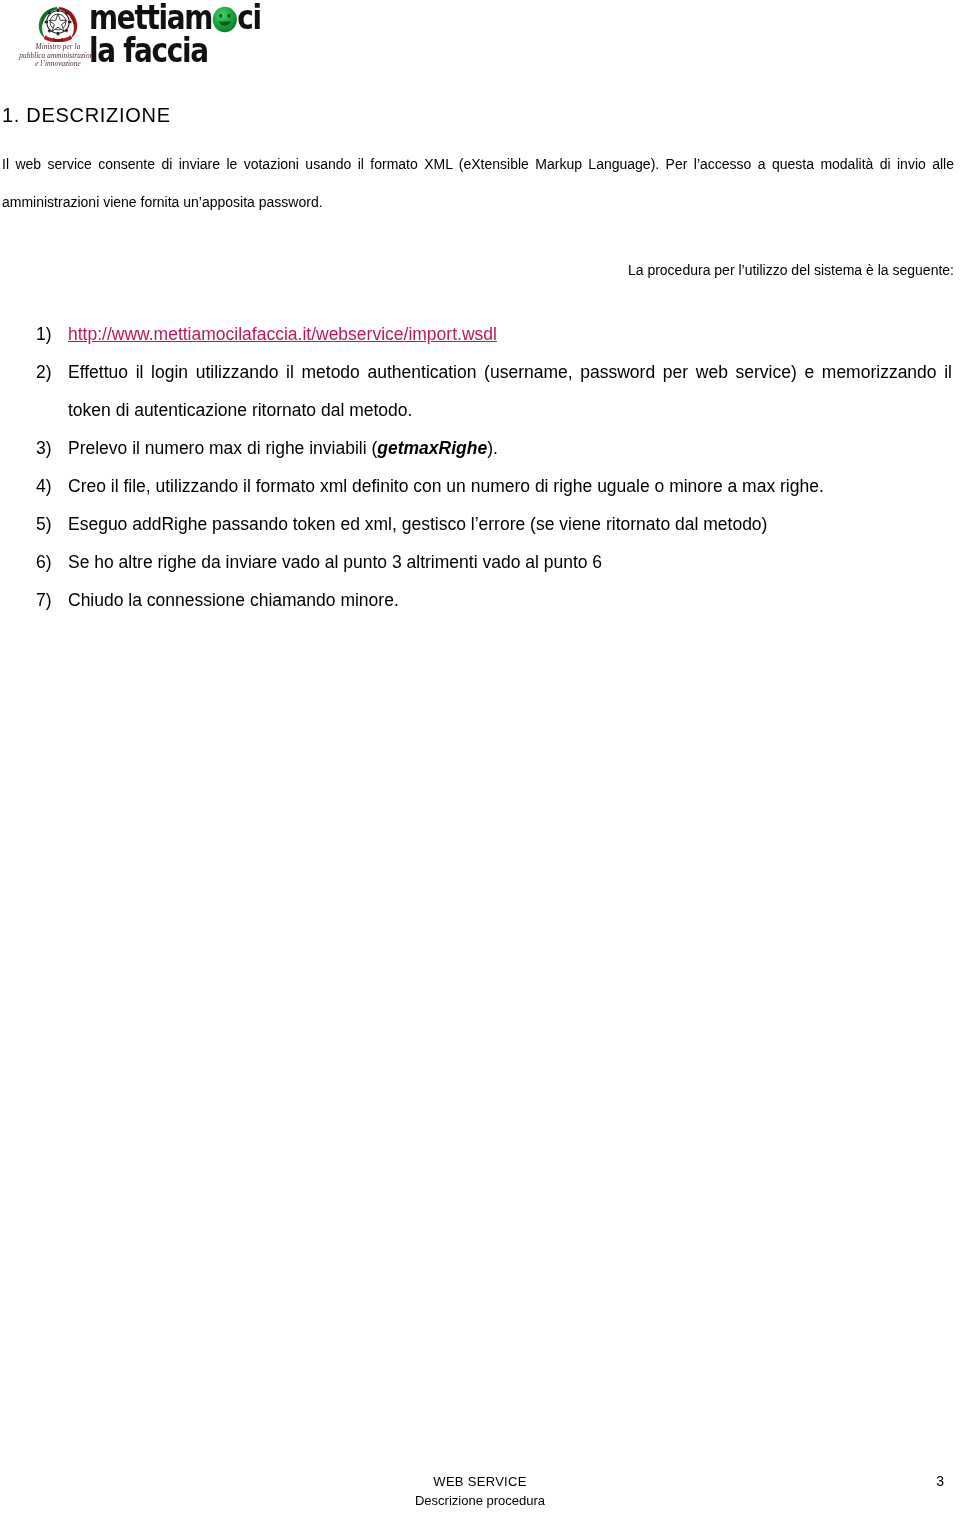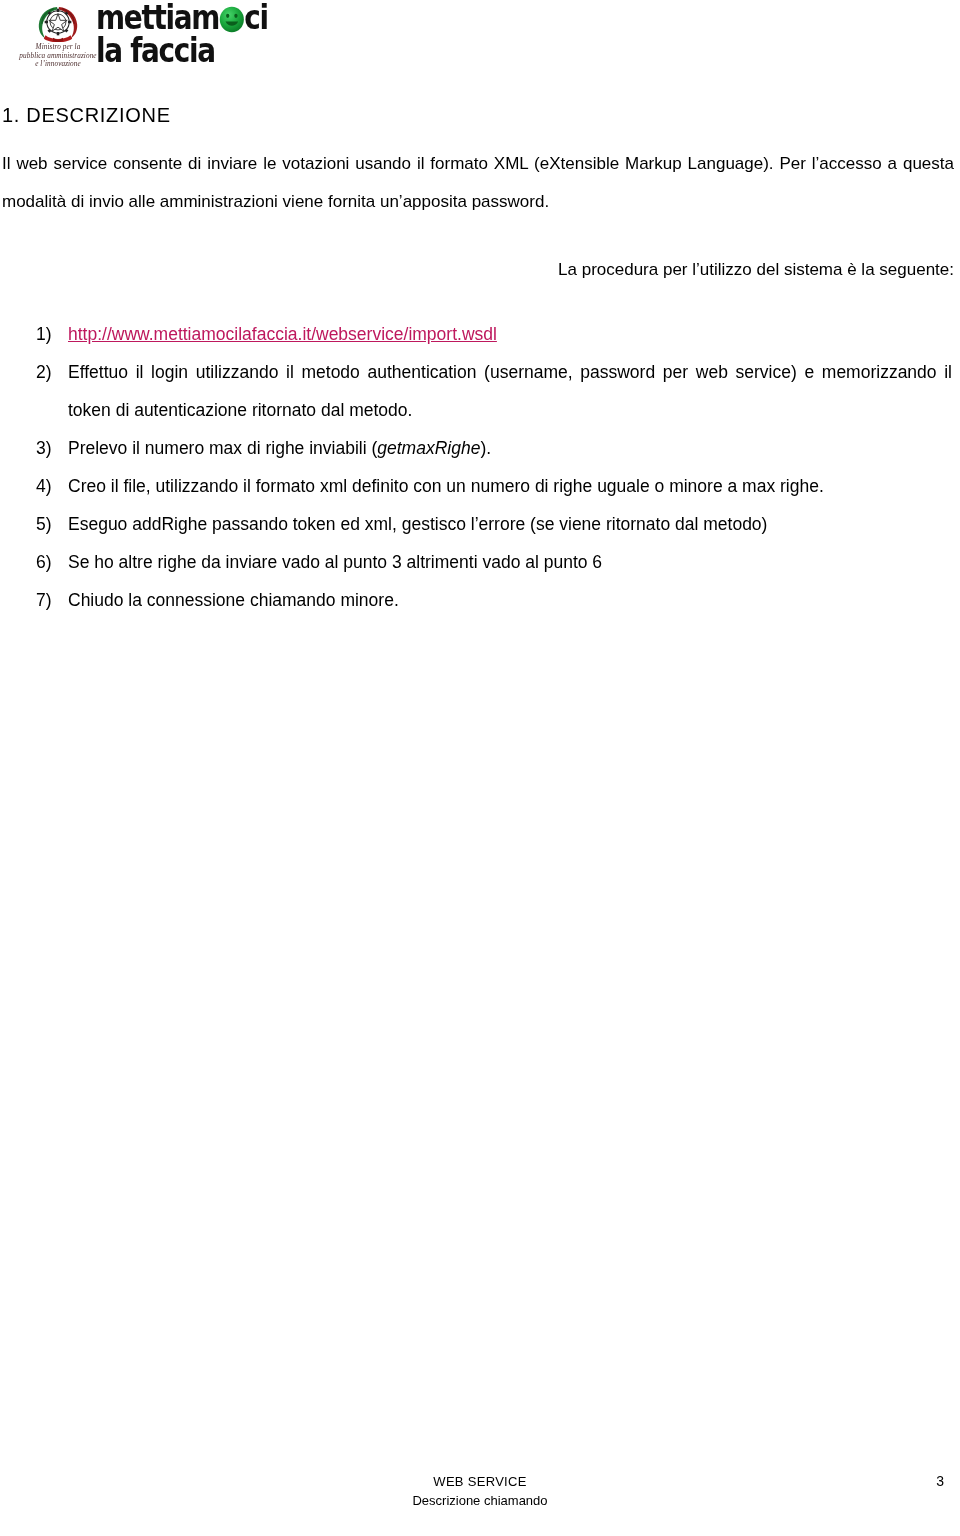--- a/index.html
+++ b/index.html
@@ -42,21 +42,21 @@
     font-size: 7.2px;
     line-height: 8.6px;
     color: #4a2b2b;
     margin-top: 1px;
     letter-spacing: 0.1px;
     white-space: pre-line;
     font-style: italic;
   }
   .brand-block {
     position: absolute;
-    left: 96px;
+    left: 89px;
     top: 1px;
     width: 300px;
     height: 72px;
   }
   .brand-line {
     font-family: "DejaVu Sans", sans-serif;
     font-weight: bold;
     font-size: 33px;
     line-height: 34px;
     letter-spacing: -1.4px;
@@ -84,21 +84,21 @@
     width: 960px;
   }
   .section-heading {
     font-size: 20px;
     font-weight: normal;
     letter-spacing: 0.7px;
     margin: 0 0 0 2px;
     padding-top: 8px;
   }
   .para {
-    font-size: 17px;
+    font-size: 14px;
     line-height: 38px;
     text-align: justify;
     margin: 14px 12px 0 2px;
     width: 952px;
   }
   .para.lead { margin-top: 18px; }
   .para.intro2 { margin-top: 30px; text-align: right; }
 
   
   ol.proc {
@@ -133,21 +133,21 @@
     width: 884px;
   }
   a.wsdl-link {
     color: #be185d;
     text-decoration: underline;
     font-size: 17.5px;
     line-height: 38px;
   }
   .mono-italic {
     font-style: italic;
-    font-weight: normal;
+    font-weight: bold;
   }
 
   
   .footer {
     position: absolute;
     left: 0;
     bottom: 8px;
     width: 960px;
     height: 56px;
   }
@@ -274,16 +274,16 @@
       <span class="li-marker">7)</span>
       <span class="li-text nojustify">Chiudo la connessione chiamando minore.</span>
     </li>
 
   </ol>
 </div>
 
 <div class="footer">
   <div class="footer-center">
     <div class="footer-l1">WEB SERVICE</div>
-    <div class="footer-l2">Descrizione chiamando</div>
+    <div class="footer-l2">Descrizione procedura</div>
   </div>
   <div class="footer-pageno">3</div>
 </div>
 
 </body></html>

